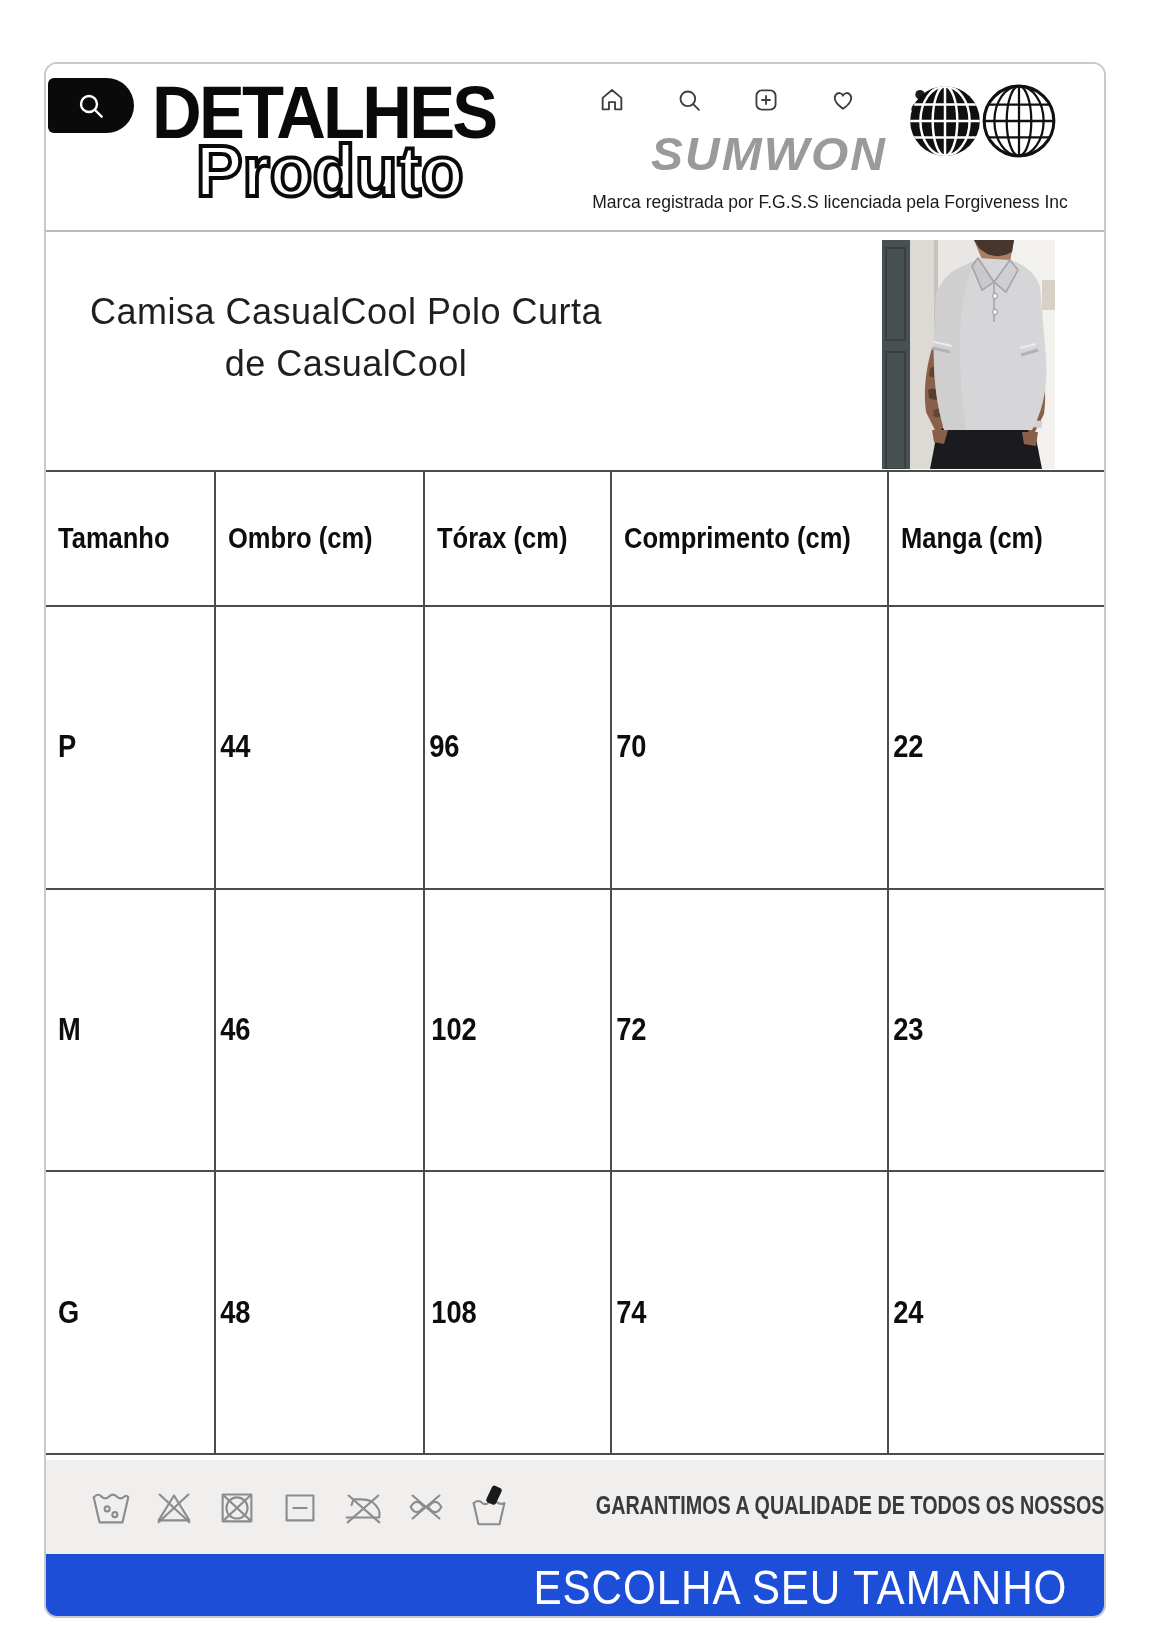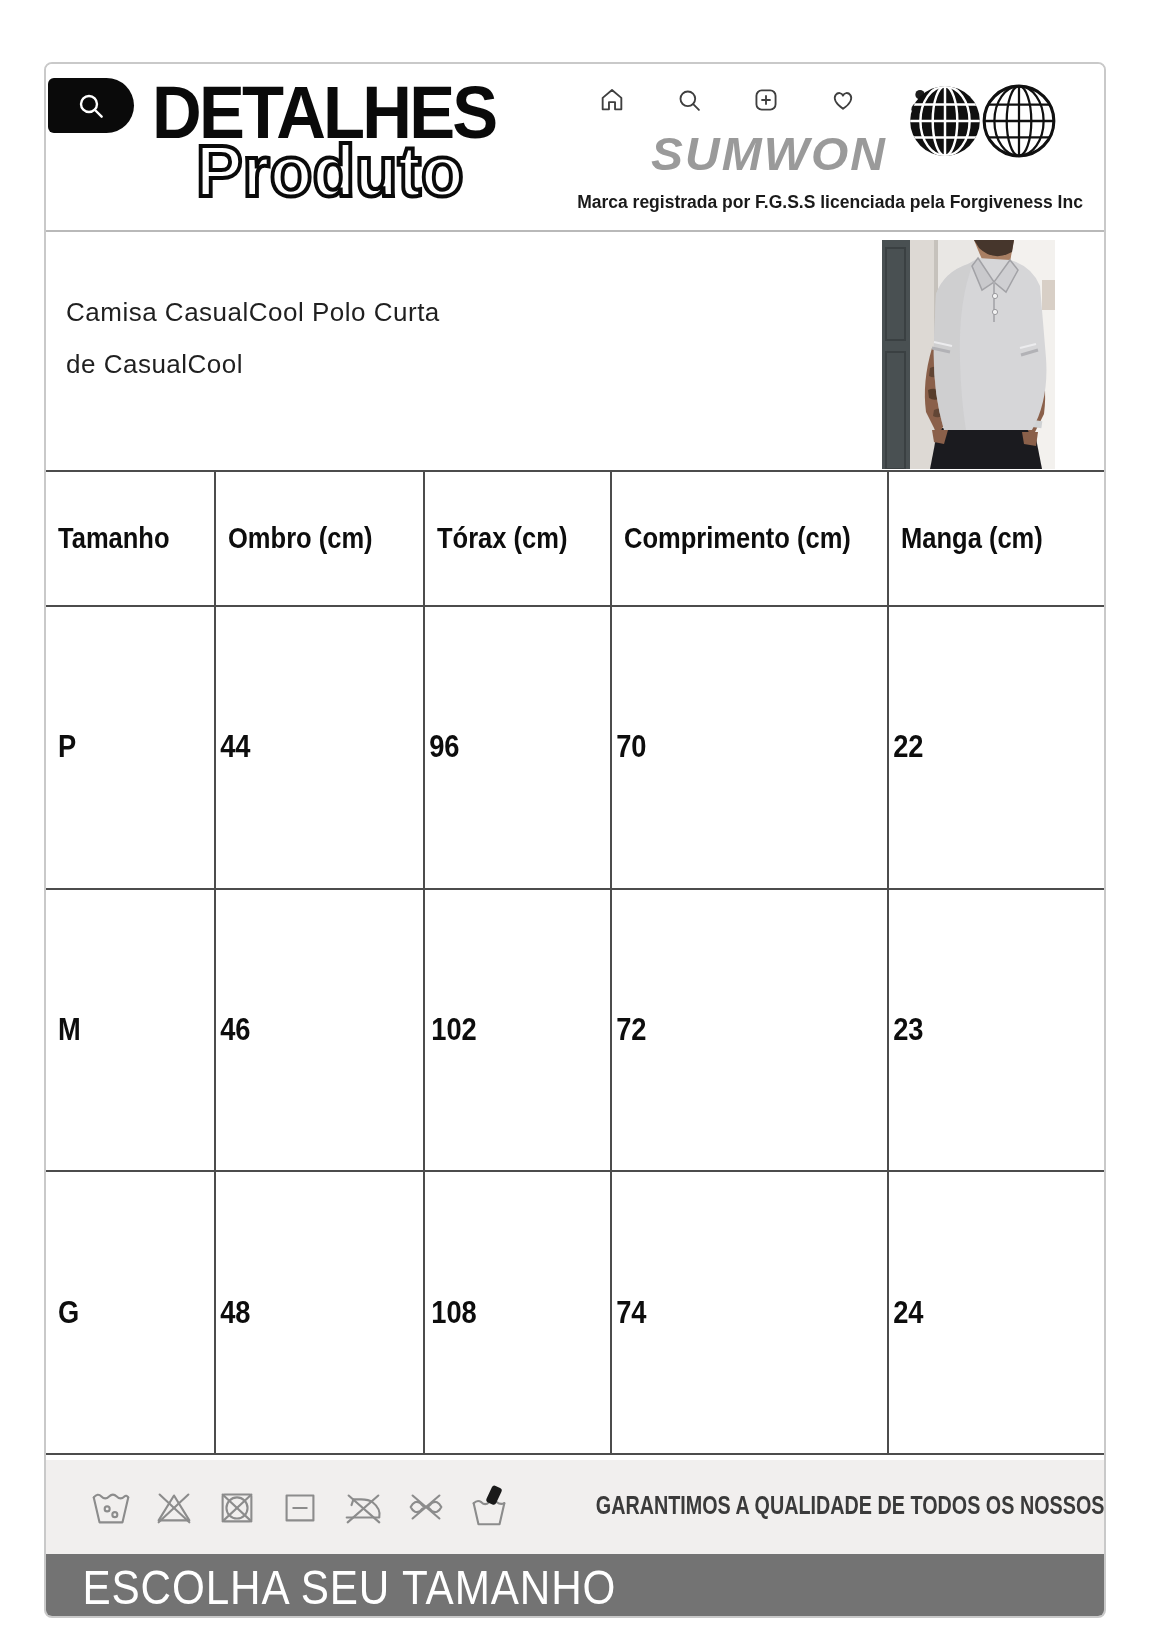--- a/index.html
+++ b/index.html
@@ -1,21 +1,21 @@
 <!DOCTYPE html>
 <html><head>
 <meta charset="utf-8">
 <style>
   * { margin:0; padding:0; box-sizing:border-box; }
   html,body { width:1150px; height:1630px; background:#ffffff; font-family:"Liberation Sans", sans-serif; }
   .page { position:relative; width:1150px; height:1630px; background:#fff; overflow:hidden; }
 
   .card {
     position:absolute; left:44px; top:62px; width:1062px; height:1556px;
-    background:#fff; border:2px solid #c9c9c9; border-radius:8px; overflow:hidden;
+    background:#fff; border:2px solid #c9c9c9; border-radius:13px; overflow:hidden;
   }
 
   
   .header { position:absolute; left:0; top:0; width:100%; height:168px; border-bottom:2px solid #b9b9b9; background:#fff; }
 
   .search-pill {
     position:absolute; left:2px; top:14px; width:86px; height:55px;
     background:#0a0a0a; border-radius:6px 28px 28px 6px;
     display:flex; align-items:center; justify-content:center; cursor:pointer;
   }
@@ -34,30 +34,30 @@
   .nav-icons { position:absolute; left:552px; top:22px; display:flex; gap:49px; }
   .nav-icons .nicon { width:28px; height:28px; cursor:pointer; }
 
   .brand {
     position:absolute; left:570px; top:62px; width:300px; text-align:center;
     font-size:47px; font-weight:bold; font-style:italic; color:#9a9a9a;
     letter-spacing:2px; transform:scaleX(1.02); transform-origin:left top; white-space:nowrap;
   }
   .trademark {
     position:absolute; left:520px; top:128px; width:528px; text-align:center;
-    font-size:17.5px; font-weight:bold; color:#1a1a1a; white-space:nowrap;
+    font-size:17.5px; font-weight:normal; color:#1a1a1a; white-space:nowrap;
   }
   .globes { position:absolute; left:858px; top:16px; display:flex; }
   .globes svg { display:block; }
   .globe-outline { margin-left:-8px; }
 
   
   .product-section { position:absolute; left:0; top:170px; width:100%; height:241px; background:#fff; }
-  .product-title { position:absolute; left:20px; top:52px; width:560px; text-align:left;
-    font-size:26px; color:#1f1f1f; line-height:52px; letter-spacing:0.5px; }
+  .product-title { position:absolute; left:20px; top:52px; width:560px; text-align:center;
+    font-size:36px; color:#1f1f1f; line-height:52px; letter-spacing:0.5px; }
   .product-photo { position:absolute; left:836px; top:6px; width:173px; height:229px; overflow:hidden; }
 
   
   .size-table {
     position:absolute; left:-2px; top:406px; width:1066px; height:985px;
     border-collapse:collapse; table-layout:fixed;
   }
   .size-table th, .size-table td { border:2px solid #4c4c4c; vertical-align:middle; background:#fff; }
   .size-table th { height:135px; text-align:left; padding-left:12px; }
   .size-table td { height:170px; }
@@ -78,22 +78,22 @@
   
   .care-strip { position:absolute; left:0; top:1396px; width:100%; height:94px; background:#f1efee; }
   .care-icons { position:absolute; left:42px; top:50%; transform:translateY(-50%); display:flex; gap:17px; align-items:center; }
   .care-icons svg { display:block; }
   .guarantee { position:absolute; left:448px; top:50%; transform:translateY(-50%); width:596px; text-align:center; }
   .guarantee .gline { display:block; line-height:28px; }
   .guarantee .gline span { display:inline-block; font-size:26px; font-weight:bold; color:#3a3a3a;
     transform:scaleX(0.76); transform-origin:center center; white-space:nowrap; letter-spacing:0px; }
 
   
-  .cta-bar { position:absolute; left:0; top:1490px; width:100%; height:66px; background:#737373;
-    display:flex; align-items:center; justify-content:flex-start; cursor:pointer; }
+  .cta-bar { position:absolute; left:0; top:1490px; width:100%; height:66px; background:#1d4ed8;
+    display:flex; align-items:center; justify-content:flex-end; cursor:pointer; }
   .cta-bar span { display:inline-block; color:#ffffff; font-size:48px; font-weight:400;
     letter-spacing:1px; transform:scaleX(0.88); transform-origin:center center; white-space:nowrap; }
 </style>
 </head>
 <body>
 
 <div class="page">
   <div class="card">
 
     <div class="header">

